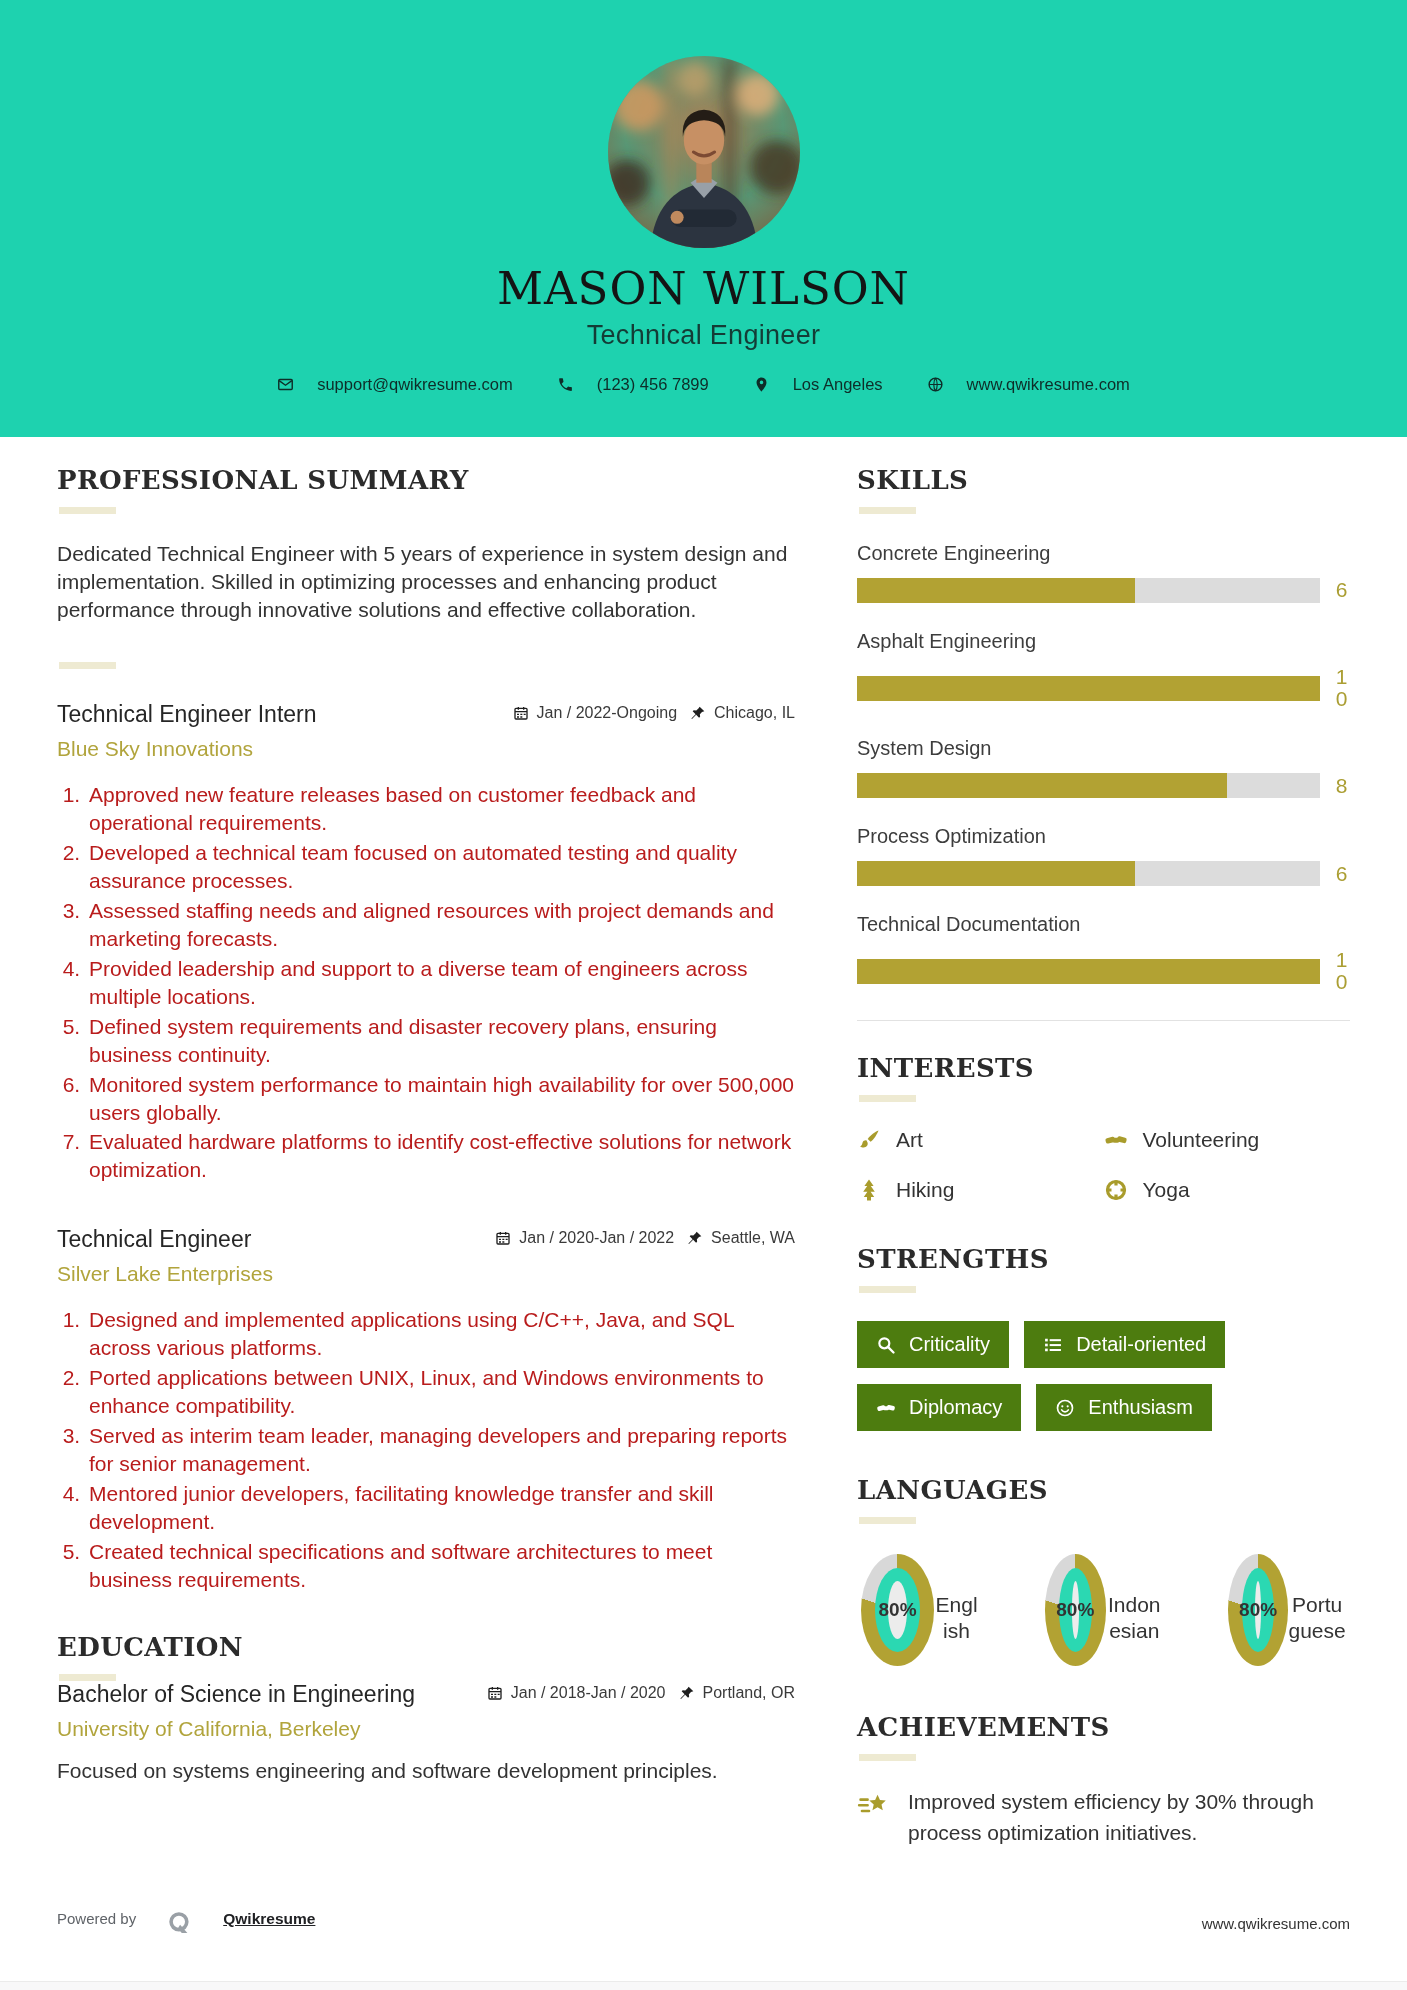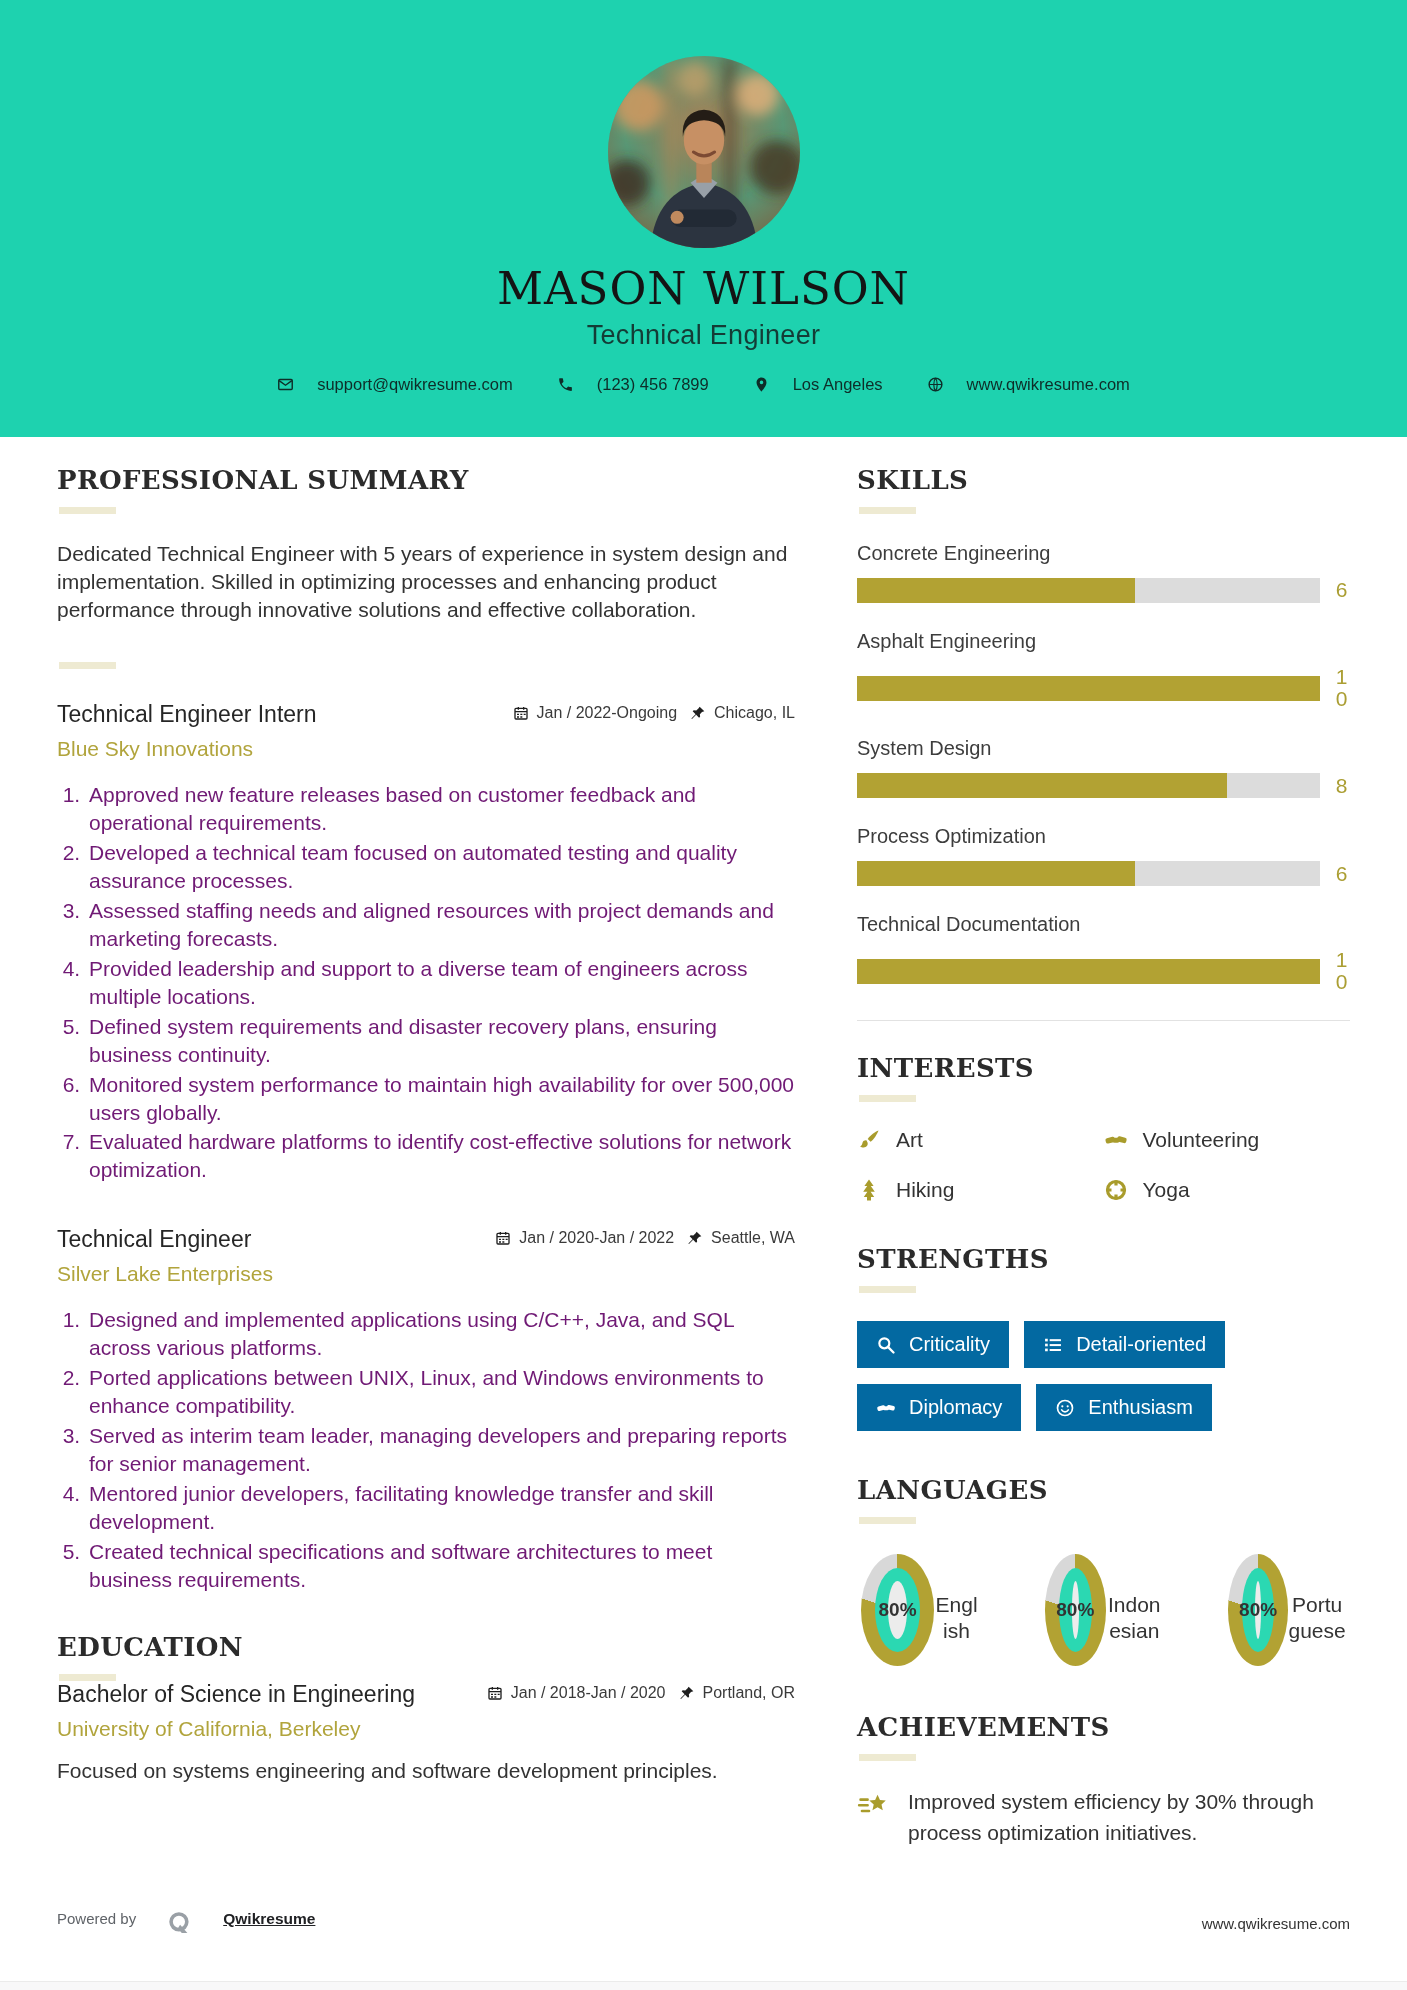--- a/index.html
+++ b/index.html
@@ -31,42 +31,42 @@
   
   .summary-text { font-size:21px; line-height:1.34; color:#333; margin-top:26px; }
   .section { margin-bottom:38px; }
   .job { margin-top:32px; }
   .job-head, .edu-head { display:flex; justify-content:space-between; align-items:flex-start; }
   .job-title { font-size:23px; color:#262626; }
   .job-company { font-size:21px; color:#b1a43c; margin-top:9px; }
   .job-meta { display:flex; flex-direction:row; gap:13px; align-items:flex-end; flex:none; padding-top:3px; }
   .meta-line { display:inline-flex; align-items:center; gap:8px; font-size:16px; color:#3a3a3a; }
   .meta-line .ico { font-size:16px; color:#1f1f1f; }
-  ol.bullets { margin:20px 0 0; padding-left:29px; font-size:21px; line-height:1.33; color:#701a75; }
+  ol.bullets { margin:20px 0 0; padding-left:29px; font-size:21px; line-height:1.33; color:#b91c1c; }
   ol.bullets li { padding-left:3px; margin-bottom:2px; }
   .edu-block { }
   .edu-desc { font-size:21px; line-height:1.34; color:#333; margin-top:16px; }
 
   
   .skills-list { margin-top:28px; }
   .skill { margin-bottom:27px; }
   .skill-name { font-size:20px; color:#3d3d3d; margin-bottom:13px; }
   .skill-bar-row { display:flex; align-items:center; gap:13px; }
   .skill-track { flex:1; height:25px; background:#dcdcdc; }
   .skill-fill { height:100%; background:#b2a233; }
   .skill-value { width:17px; flex:none; font-size:21px; color:#ab9e33; line-height:1.05;
                  text-align:center; word-break:break-all; }
   .right-divider { border:none; border-top:1px solid #e2e2e2; margin:8px 0 32px; }
 
   .interest-grid { display:grid; grid-template-columns:1fr 1fr; row-gap:26px; margin-top:26px; }
   .interest-item { display:inline-flex; align-items:center; gap:15px; font-size:21px; color:#333; }
   .interest-item .ico { font-size:24px; color:#a99c2c; }
 
   .chips { display:flex; flex-wrap:wrap; gap:16px 15px; margin-top:28px; }
-  .chip { display:inline-flex; align-items:center; gap:13px; background:#0369a1; color:#fff;
+  .chip { display:inline-flex; align-items:center; gap:13px; background:#4d7c0f; color:#fff;
           font-size:20px; padding:12px 19px; }
   .chip .ico { font-size:20px; color:#fff; }
 
   .lang-row { display:flex; justify-content:space-between; margin-top:30px; padding:0 4px; }
   .lang-item { display:flex; flex-direction:row; align-items:center; width:118px; }
   .donut { position:relative; width:112px; height:112px; border-radius:50%;
            background:conic-gradient(#b2a233 0 288deg, #d8d8d8 288deg 360deg); }
   .donut-teal { position:absolute; inset:14px; border-radius:50%; background:#2bd8b2; }
   .donut-center { position:absolute; inset:27px; border-radius:50%; background:#ececec;
                   display:flex; align-items:center; justify-content:center;

